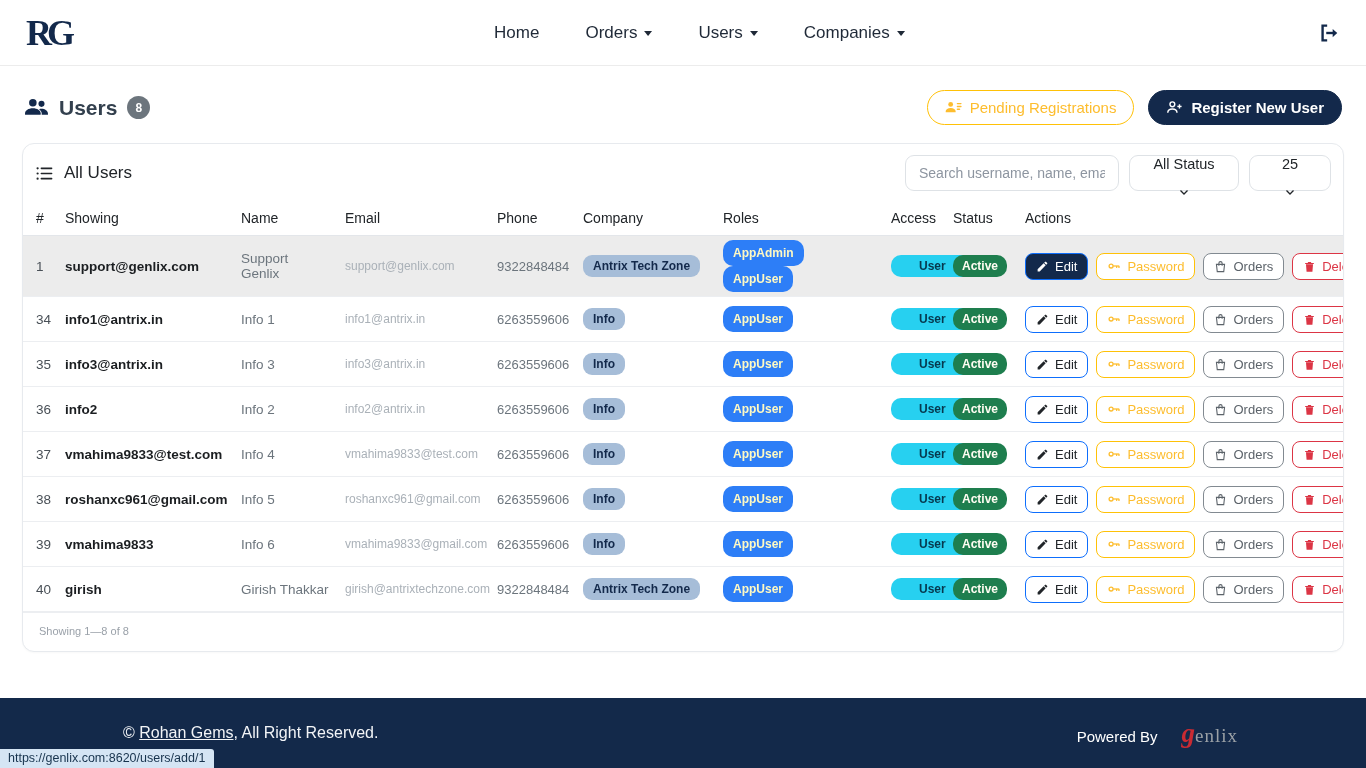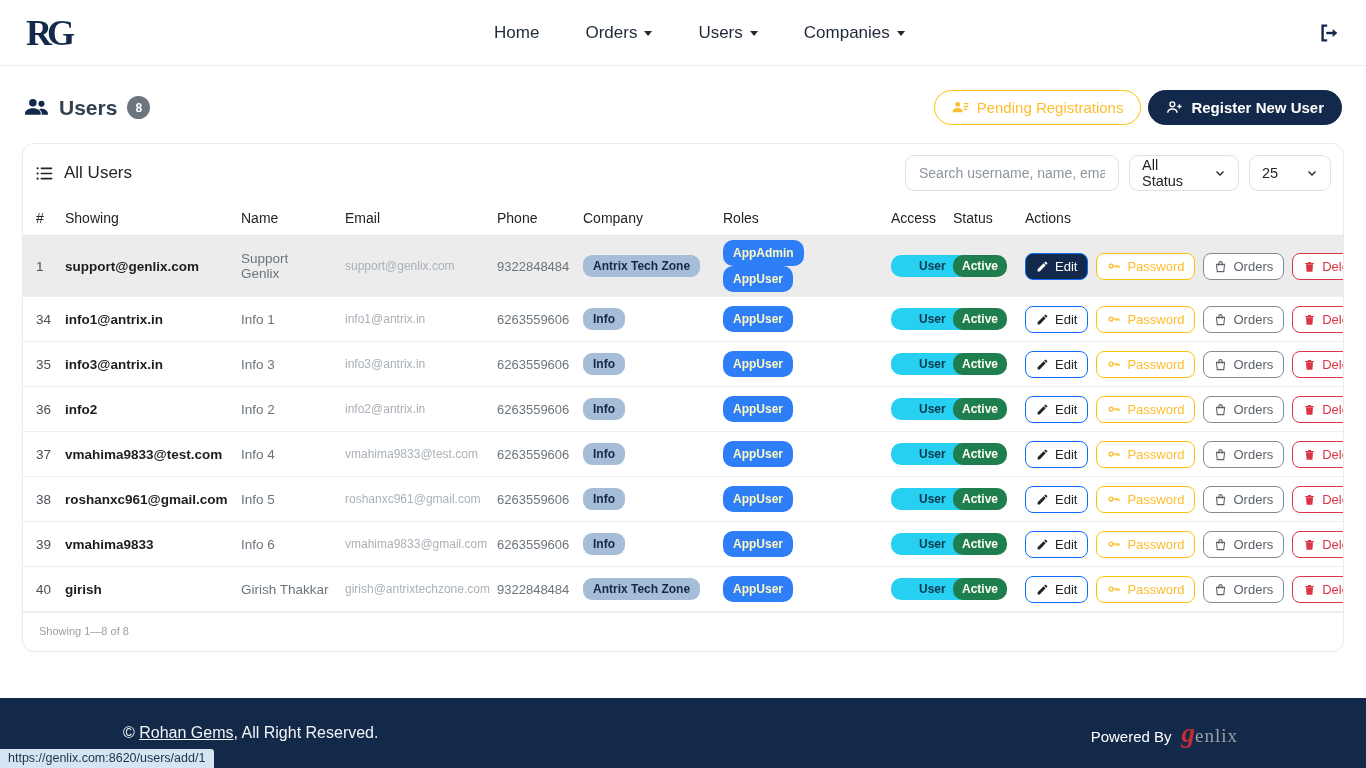--- a/index.html
+++ b/index.html
@@ -17,38 +17,38 @@
   .caret { width:0; height:0; border-left:4.5px solid transparent; border-right:4.5px solid transparent;
     border-top:5.5px solid #1f2937; display:inline-block; margin-top:2px; }
   .nav-right { margin-left:auto; display:flex; align-items:center; }
 
   
   .page-head { display:flex; align-items:center; justify-content:space-between; padding:24px 24px 18px 24px; }
   .ph-left { display:flex; align-items:center; gap:10px; }
   .ph-title { font-size:21px; font-weight:600; color:#33404e; }
   .count-badge { background:#6c757d; color:#fff; font-size:12px; font-weight:700;
     width:23px; height:23px; border-radius:50%; display:flex; align-items:center; justify-content:center; }
-  .ph-right { display:flex; align-items:center; gap:7px; }
+  .ph-right { display:flex; align-items:center; gap:14px; }
   .btn-pill { display:inline-flex; align-items:center; gap:8px; border-radius:20px;
     padding:8px 17px; font-size:15px; cursor:pointer; font-family:inherit; }
   .btn-pending { background:#fff; border:1px solid #ffc107; color:#fdbd2e; }
   .btn-register { background:#13294b; border:1px solid #13294b; color:#fff; font-weight:600; }
 
   
   .card { margin:0 22px; border:1px solid #e7eaee; border-radius:12px; background:#fff; overflow:hidden;
     box-shadow:0 1px 2px rgba(0,0,0,0.03); }
   .card-head { display:flex; align-items:center; justify-content:space-between; padding:11px 12px; }
   .ch-left { display:flex; align-items:center; gap:10px; font-size:17px; color:#212529; }
   .ch-right { display:flex; align-items:center; gap:10px; }
   .search-input { width:214px; height:36px; border:1px solid #dee2e6; border-radius:9px;
     padding:0 13px; font-size:14px; font-family:inherit; color:#212529; outline:none; }
   .search-input::placeholder { color:#8d95a0; }
   .select { height:36px; border:1px solid #dee2e6; border-radius:9px; background:#fff;
     display:flex; align-items:center; justify-content:space-between; padding:0 12px; font-size:14.5px;
-    color:#212529; cursor:pointer; gap:14px; }
+    color:#212529; cursor:pointer; gap:14px;flex-direction:column; }
   .select.status { width:110px; } .select.size { width:82px; }
 
   table { width:100%; border-collapse:collapse; table-layout:fixed; }
   thead th { text-align:left; font-size:14px; font-weight:500; color:#212529;
     padding:8px 8px 9px 8px; border-bottom:1px solid #e3e6ea; }
   th:first-child, td:first-child { padding-left:13px; }
   tbody tr { border-bottom:1px solid #eceef1; height:45px; }
   tbody tr.hl { background:#ececec; }
   td { padding:4px 8px; vertical-align:middle; }
   .c-id { font-size:13.5px; color:#495057; }
@@ -76,21 +76,21 @@
   .btn.orders { border-color:#828a91; color:#5c636a; }
   .btn.delete { border-color:#dc3545; color:#dc3545; }
 
   .card-foot { padding:12px 16px 14px 16px; border-top:1px solid #eceef1; color:#9aa1a9; font-size:11px; }
 
   
   .footer { position:fixed; left:0; bottom:0; width:100%; height:70px; background:#13294a;
     display:flex; align-items:center; justify-content:space-between; padding:0 128px 0 123px; }
   .copyright { color:#f2f4f7; font-size:16px; }
   .copyright a { color:#f2f4f7; text-decoration:underline; }
-  .powered { display:flex; align-items:baseline; gap:10px; color:#fff; font-size:15px; }
+  .powered { display:flex; align-items:baseline; gap:24px; color:#fff; font-size:15px; }
   .brand-g { font-family:"Liberation Serif", serif; font-style:italic; color:#c92b33;
     font-size:27px; font-weight:700; line-height:1; }
   .brand-rest { font-family:"Liberation Serif", serif; color:#9aa0a6; font-size:19px; letter-spacing:1px; }
 
   .status-chip { position:fixed; left:0; bottom:0; background:#d5e5f4; color:#17334d;
     font-size:12.5px; padding:2px 9px 3px 8px; border-top-right-radius:3px; }
 </style>
 </head>
 <body>
 

